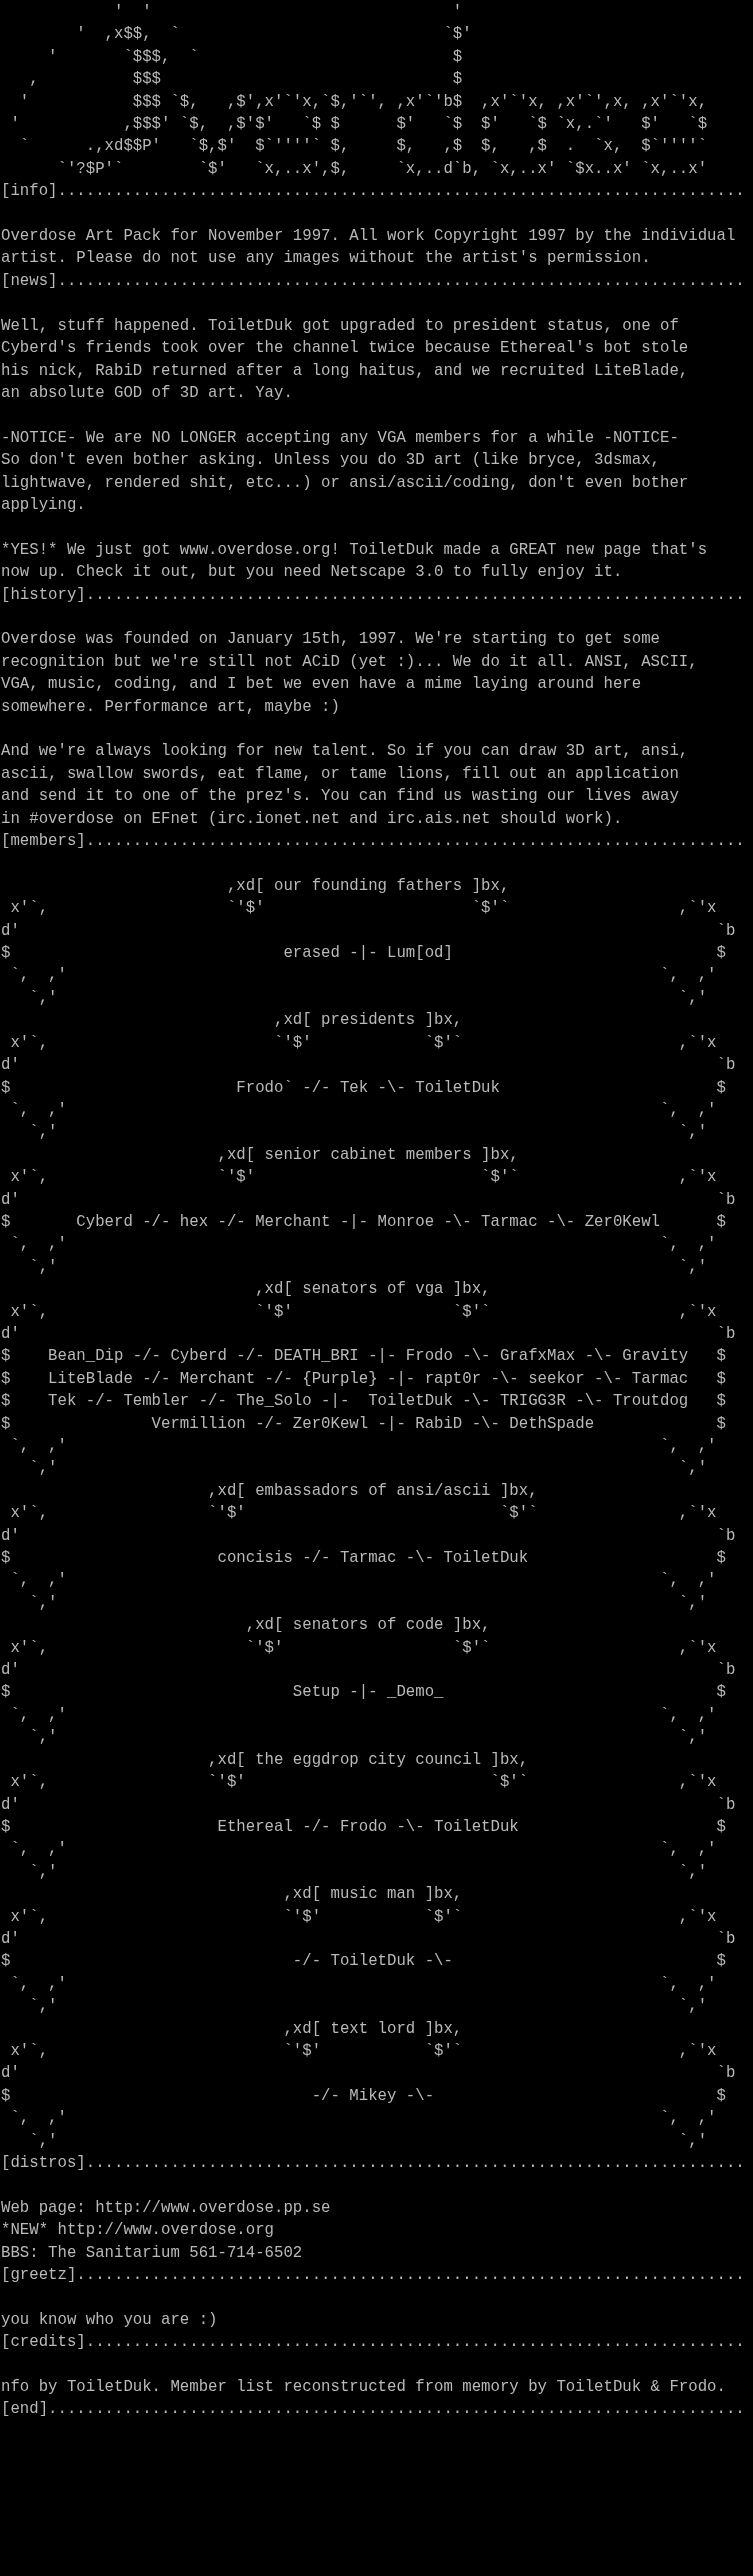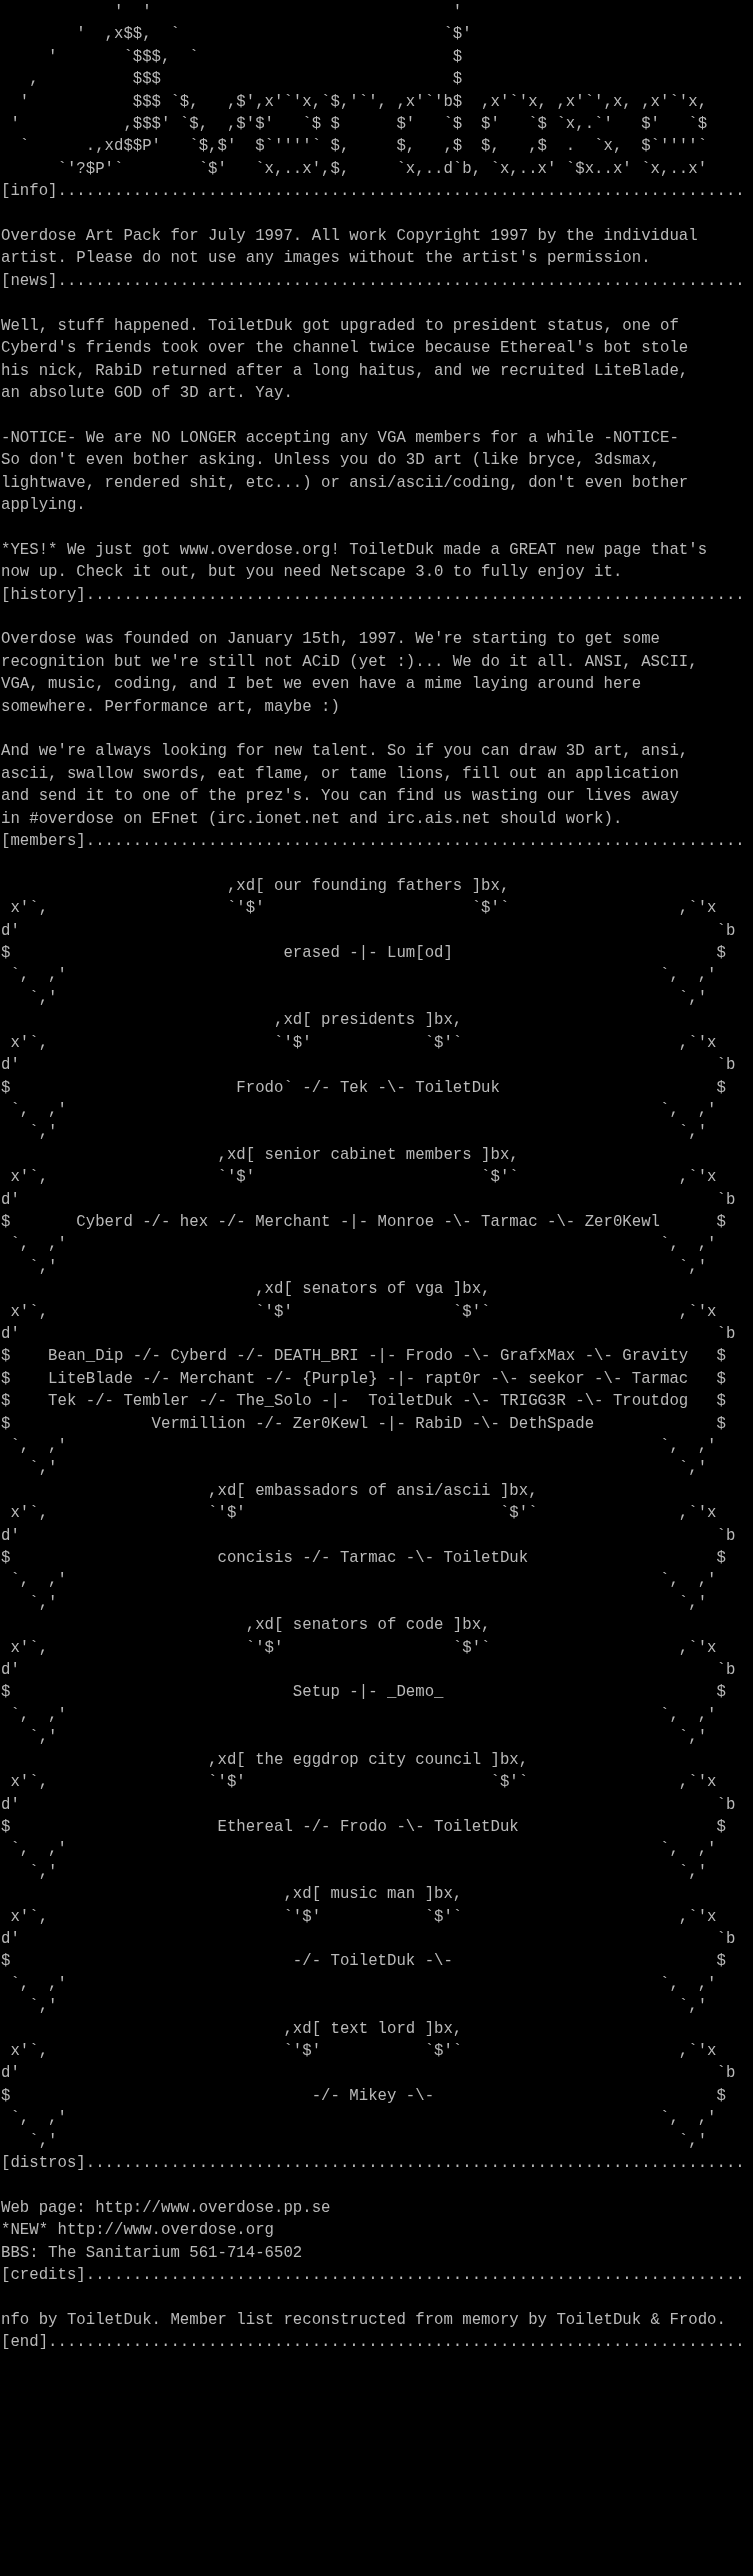--- a/index.html
+++ b/index.html
@@ -31,21 +31,21 @@
   <pre class="nfo-block">            '  '                                '
         '  ,x$$,  `                            `$'
      '       `$$$,  `                           $
    ,          $$$                               $
   '           $$$ `$,   ,$',x'`'x,`$,'`', ,x'`'b$  ,x'`'x, ,x'`',x, ,x'`'x,
  '           ,$$$' `$,  ,$'$'   `$ $      $'   `$  $'   `$ `x,.`'   $'   `$
   `      .,xd$$P'   `$,$'  $`''''` $,     $,   ,$  $,   ,$  .  `x,  $`''''`
       `'?$P'`        `$'   `x,..x',$,     `x,..d`b, `x,..x' `$x..x' `x,..x'</pre>
   <pre class="nfo-block">[info].........................................................................
 
-Overdose Art Pack for July 1997. All work Copyright 1997 by the individual
+Overdose Art Pack for November 1997. All work Copyright 1997 by the individual
 artist. Please do not use any images without the artist's permission.
 </pre>
   <pre class="nfo-block">[news].........................................................................
 
 Well, stuff happened. ToiletDuk got upgraded to president status, one of
 Cyberd's friends took over the channel twice because Ethereal's bot stole
 his nick, RabiD returned after a long haitus, and we recruited LiteBlade,
 an absolute GOD of 3D art. Yay.
 
 -NOTICE- We are NO LONGER accepting any VGA members for a while -NOTICE-
@@ -127,19 +127,23 @@
 $                                -/- Mikey -\-                              $
  `,  ,'                                                               `,  ,'
    `,'                                                                  `,'
 </pre>
   <pre class="nfo-block">[distros]......................................................................
 
 Web page: http://www.overdose.pp.se
 *NEW* http://www.overdose.org
 BBS: The Sanitarium 561-714-6502
 </pre>
+  <pre class="nfo-block">[greetz].......................................................................
+
+you know who you are :)
+</pre>
   <pre class="nfo-block">[credits]......................................................................
 
 nfo by ToiletDuk. Member list reconstructed from memory by ToiletDuk &amp; Frodo.
 </pre>
   <pre class="nfo-block">[end]..........................................................................</pre>
 </div>
 
 
 </body></html>

